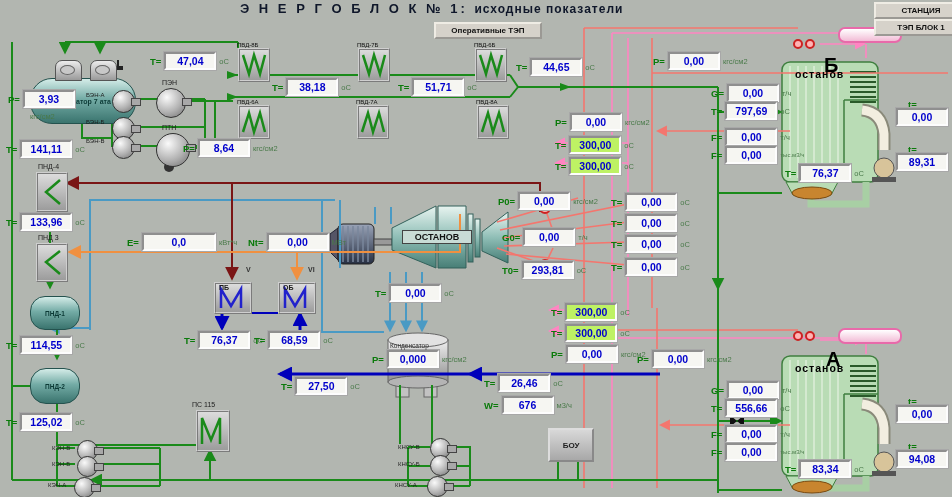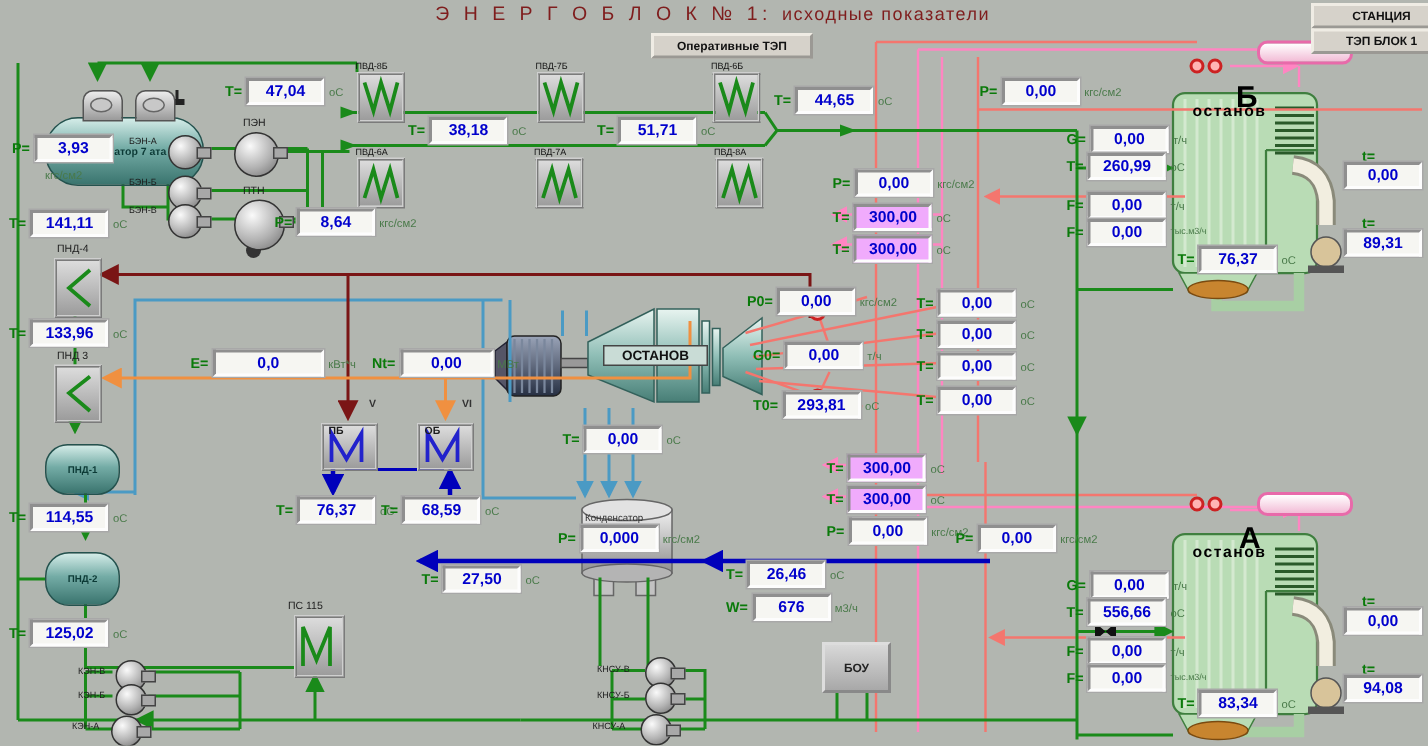--- a/index.html
+++ b/index.html
@@ -1,36 +1,36 @@
 <!DOCTYPE html>
 <html><head>
 <meta charset="utf-8">
 <style>
   html,body{margin:0;padding:0}
   body{width:952px;height:497px;position:relative;overflow:hidden;
        background:#b2b6b0;font-family:"Liberation Sans",sans-serif;}
   #stage{position:absolute;left:0;top:0;width:952px;height:497px;}
   svg.pipes{position:absolute;left:0;top:0;z-index:1;}
   
-  .title{position:absolute;left:240px;top:1px;width:420px;text-align:right;z-index:5;
-         font-weight:normal;color:#7f1d1d;font-size:13px;letter-spacing:3px;white-space:nowrap}
+  .title{position:absolute;left:240px;top:1px;width:420px;text-align:left;z-index:5;
+         font-weight:bold;color:#0f172a;font-size:13px;letter-spacing:3px;white-space:nowrap}
   .title .sub{letter-spacing:1px;font-size:12px}
   
   .btn{position:absolute;z-index:6;background:#d6d2ca;border:2px outset #efece4;
        font-size:8px;font-weight:bold;color:#111;text-align:center;
        padding:2px 3px;white-space:nowrap;cursor:pointer}
   .btn.sel{outline:2px solid #ffee00;outline-offset:1px}
   
   .vb{position:absolute;display:flex;align-items:center;gap:3px;white-space:nowrap;z-index:7}
   .vl{font-size:9.5px;font-weight:bold;color:#0a7a0a}
   .vv{display:inline-block;min-width:40px;height:12px;line-height:12px;padding:1px 4px;
       background:#f6f6f2;border:2px solid;border-color:#8f8f8f #fdfdfd #fdfdfd #8f8f8f;
       box-shadow:0 0 0 1px #a8a8a8;font-size:10.5px;font-weight:bold;color:#0000cc;
       text-align:center}
-  .vv.hl{background:#f0abfc}
+  .vv.hl{background:#bef264}
   .vv.abs{position:absolute;z-index:7}
   .vl.abs{position:absolute;z-index:7}
   .vu{font-size:7.5px;color:#4a7a4a}
   .vu.abs{position:absolute;z-index:7}
   
   .eq{position:absolute;font-size:7px;color:#1c1c1c;white-space:nowrap;z-index:8}
   
   .vessel{position:absolute;z-index:4;display:flex;align-items:center;justify-content:center;
           background:linear-gradient(#d4ece8 0%,#74aca6 45%,#3a746e 100%);
           border:1.5px solid #24524e;color:#0c3a36;font-weight:bold;text-align:center}
@@ -582,21 +582,21 @@
       <span class="vu">м3/ч</span>
     </div>
 
 <div class="vb" style="left:711px;top:84px">
       <span class="vl">G=</span>
       <span class="vv">0,00</span>
       <span class="vu">т/ч</span>
     </div>
 <div class="vb" style="left:711px;top:102px">
       <span class="vl">T=</span>
-      <span class="vv">260,99</span>
+      <span class="vv">797,69</span>
       <span class="vu">оС</span>
     </div>
 <div class="vb" style="left:711px;top:128px">
       <span class="vl">F=</span>
       <span class="vv">0,00</span>
       <span class="vu">т/ч</span>
     </div>
 <div class="vb" style="left:711px;top:146px">
       <span class="vl">F=</span>
       <span class="vv">0,00</span>

